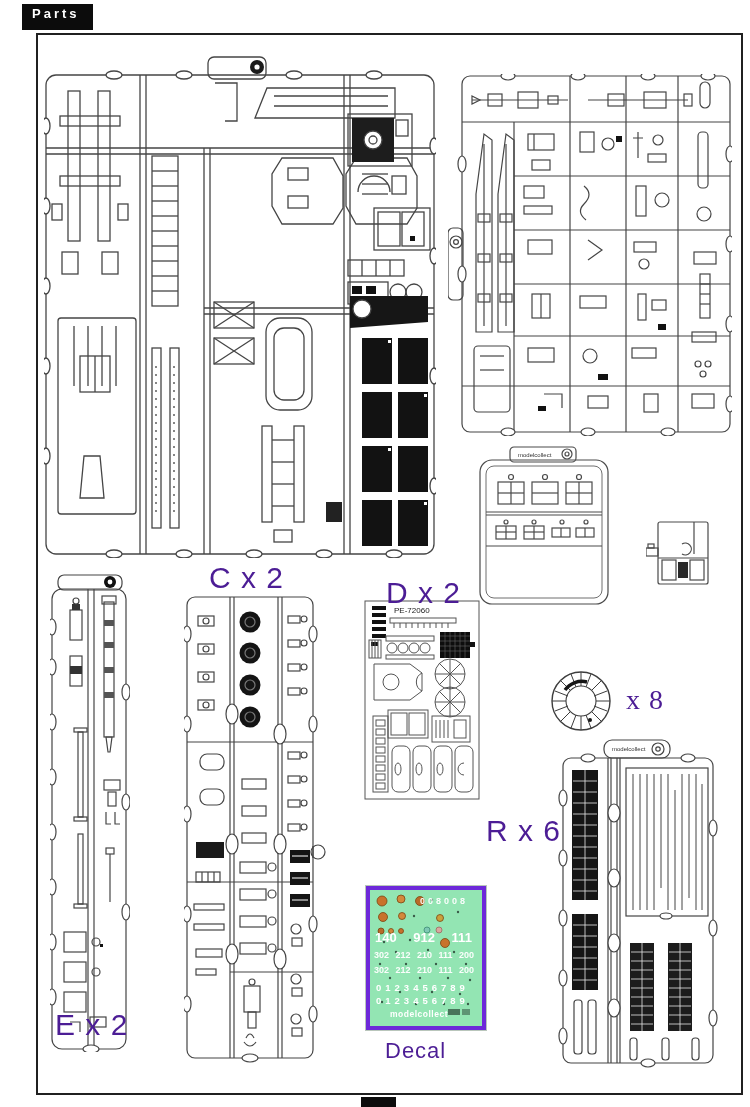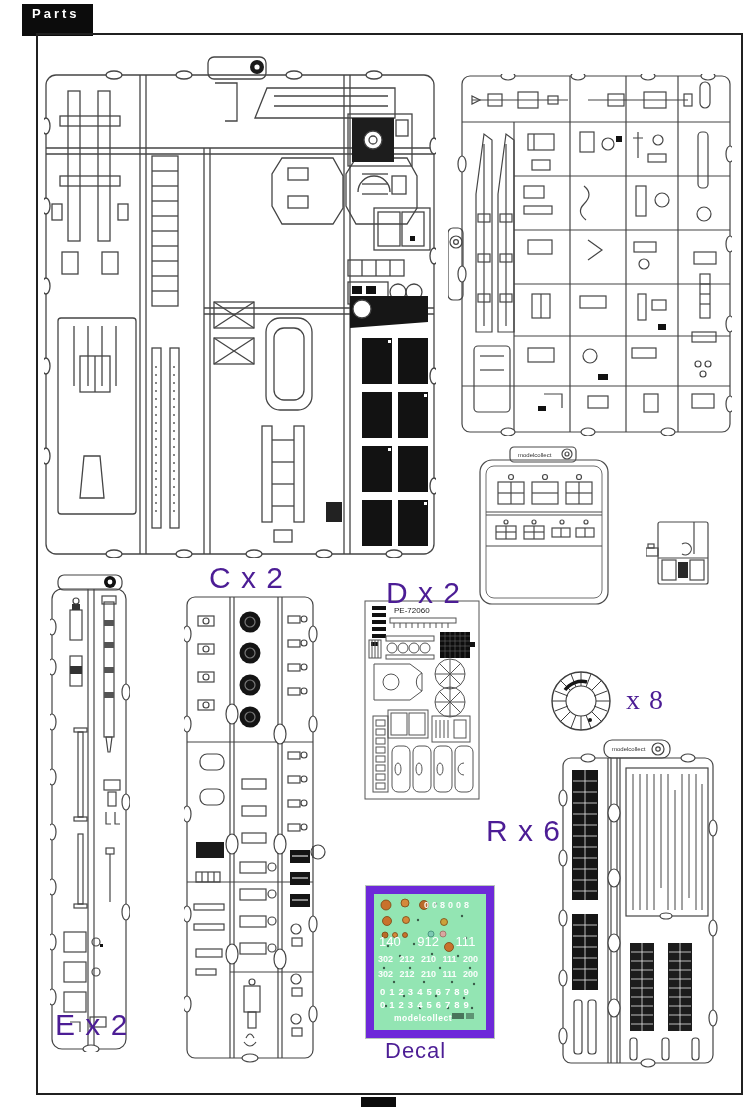--- a/index.html
+++ b/index.html
@@ -1,32 +1,32 @@
 <!DOCTYPE html>
 <html><head>
 <meta charset="utf-8">
 <style>
   html,body{margin:0;padding:0;background:#ffffff;}
   .page{position:relative;width:750px;height:1107px;background:#ffffff;overflow:hidden;
         font-family:"Liberation Sans",sans-serif;color:#1a1a1a;}
   .abs{position:absolute;}
   .parts-tag{position:absolute;left:22px;top:4px;background:#0c0c0c;color:#ffffff;
-             font-size:13px;font-weight:bold;letter-spacing:3px;padding:2px 13px 15px 10px;}
+             font-size:13px;font-weight:bold;letter-spacing:3px;padding:2px 13px 9px 10px;}
   .outer-box{position:absolute;left:36px;top:33px;width:703px;height:1058px;
              border:2px solid #202020;}
   .lbl{position:absolute;font-size:30px;color:#4c1d95;letter-spacing:1px;white-space:pre;}
   .lbl-sm{font-size:28px;font-family:Liberation Serif, serif;}
   .lbl-decal{font-size:22px;}
   svg{display:block;}
   
   .decal{position:absolute;left:366px;top:886px;width:112px;height:136px;
-         background:#93e5b3;border:8px solid #6d28d9;outline:1px solid #b9c6bb;}
+         background:#93e5b3;border:4px solid #6d28d9;outline:1px solid #b9c6bb;}
   .decal .row{position:absolute;color:#ffffff;white-space:pre;line-height:1;}
   .d-serial{left:50px;top:7px;font-size:9px;letter-spacing:3px;font-weight:bold;opacity:.95;}
-  .d-big{left:5px;top:41px;font-size:13px;font-weight:normal;word-spacing:13px;}
+  .d-big{left:5px;top:41px;font-size:13px;font-weight:bold;word-spacing:13px;}
   .d-code1{left:4px;top:61px;font-size:9px;font-weight:bold;word-spacing:4px;opacity:.96;}
   .d-code2{left:4px;top:76px;font-size:9px;font-weight:bold;word-spacing:4px;opacity:.96;}
   .d-dig1{left:6px;top:93px;font-size:9.5px;font-weight:bold;letter-spacing:4px;}
   .d-dig2{left:6px;top:106px;font-size:9.5px;font-weight:bold;letter-spacing:4px;}
   .d-brand{left:20px;top:120px;font-size:8.5px;font-weight:bold;color:#1d3a2b;letter-spacing:.5px;}
   .page-num-box{position:absolute;left:361px;top:1097px;width:35px;height:10px;background:#0c0c0c;}
 </style>
 </head>
 <body>
 

